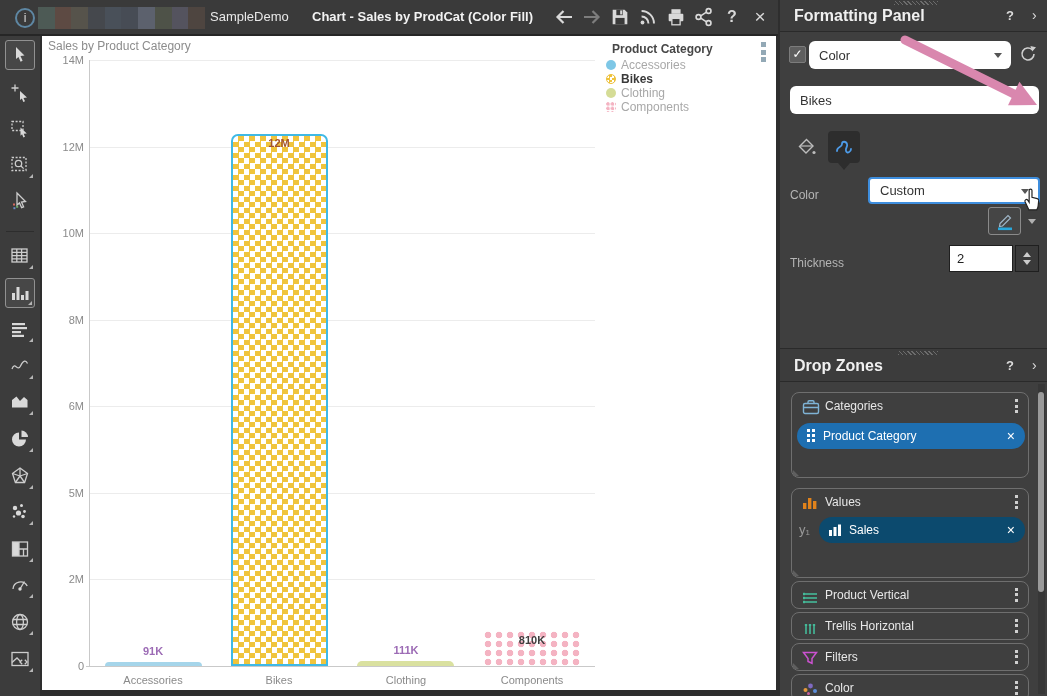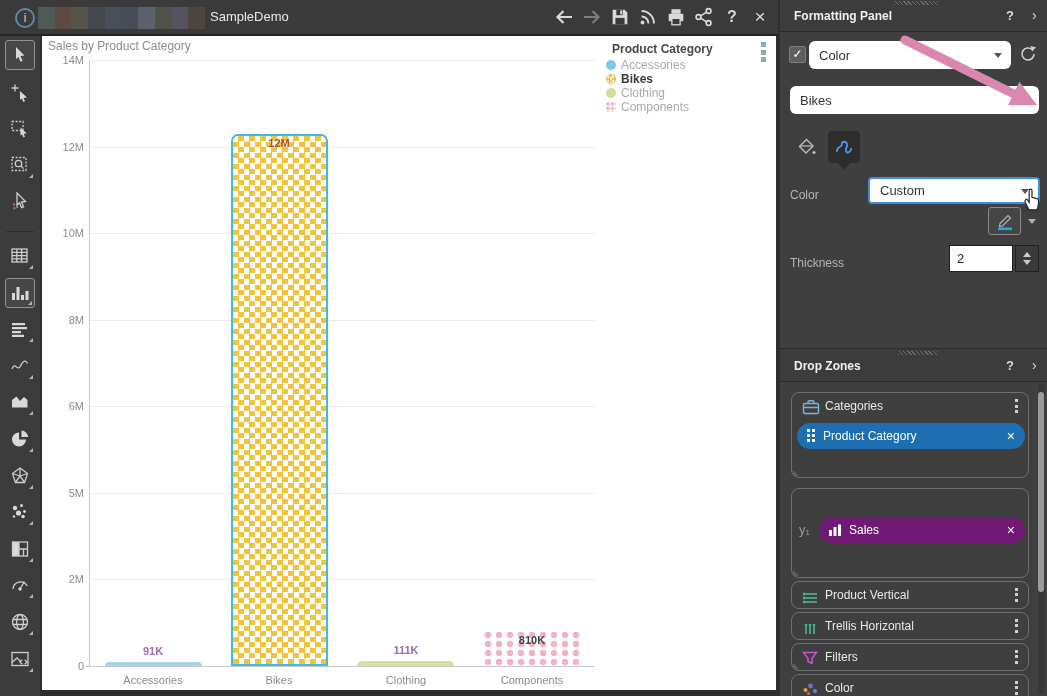--- a/index.html
+++ b/index.html
@@ -50,21 +50,21 @@
   .legend-item.sel .lbl { color:#3a3a3a; font-weight:bold; }
   .sw { width:10px; height:10px; border-radius:50%; flex:none; }
   .sw-0 { background:#7ec7e6; }
   .sw-1 { background:repeating-conic-gradient(#f0c43c 0% 25%, #fff 0% 50%); background-size:5px 5px; border:1px solid #ecbe37; }
   .sw-2 { background:#d5dc96; }
   .sw-3 { border-radius:0; background-image:radial-gradient(circle at 2px 2px, #f4b3c2 1.6px, rgba(255,255,255,0) 2px); background-size:4.5px 4.5px; }
 
   
   #format-panel { position:absolute; left:780px; top:0; width:267px; height:696px; background:#3f3f3f; }
   .panel-header { position:absolute; left:0; width:267px; height:32px; background:#3c3c3c; border-bottom:1px solid #2a2a2a; }
-  .panel-header .ph-title { position:absolute; left:14px; line-height:32px; font-size:12px; font-weight:bold; color:#f0f0f0; }
+  .panel-header .ph-title { position:absolute; left:14px; line-height:32px; font-size:16px; font-weight:bold; color:#f0f0f0; }
   .panel-header .ph-help { position:absolute; left:226px; line-height:32px; font-size:13px; font-weight:bold; color:#dcdcdc; }
   .panel-header .ph-collapse { position:absolute; left:252px; line-height:31px; font-size:14px; color:#dcdcdc; }
   .hatch { position:absolute; height:4px; background:repeating-linear-gradient(45deg, #6c6c6c 0 1px, rgba(0,0,0,0) 1px 3px); }
   .checkbox { position:absolute; width:17px; height:17px; background:#5f5f5f; border:1px solid #7c7c7c; border-radius:2px; color:#fff; font-size:12px; line-height:15px; text-align:center; }
   .wselect { position:absolute; background:#fff; border-radius:6px; display:flex; align-items:center; padding-left:10px; font-size:13px; color:#333; }
   .wselect .caret { position:absolute; right:9px; top:50%; margin-top:-2px; border-left:4.5px solid transparent; border-right:4.5px solid transparent; border-top:5px solid #555; }
   .wselect.focused { border:2px solid #3e8ede; border-radius:4px; }
   .flabel { position:absolute; font-size:12px; color:#b5b5b5; }
   .tab { position:absolute; display:flex; align-items:center; justify-content:center; }
   .tab.selected { background:#2d2d2d; border-radius:4px; }
@@ -106,20 +106,21 @@
         <div style="background: rgb(86, 83, 75);"></div>
         <div style="background: rgb(69, 72, 77);"></div>
         <div style="background: rgb(73, 80, 89);"></div>
         <div style="background: rgb(71, 76, 85);"></div>
         <div style="background: rgb(92, 97, 109);"></div>
         <div style="background: rgb(78, 82, 72);"></div>
         <div style="background: rgb(84, 83, 94);"></div>
         <div style="background: rgb(78, 69, 64);"></div>
       </div>
     <div id="project-name">SampleDemo</div>
+    <div id="doc-title">Chart - Sales by ProdCat (Color Fill)</div>
     <div id="topbar-tools">
         <div class="tb-tool">
           <svg width="24" height="24" viewBox="0 0 24 24">
             <path d="M20 12 H6 M11.5 6 L5.5 12 l6 6" fill="none" stroke="#d9d9d9" stroke-width="2.2"></path>
           </svg>
         </div>
         <div class="tb-tool dim">
           <svg width="24" height="24" viewBox="0 0 24 24">
             <path d="M4 12 H18 M12.5 6 L18.5 12 l-6 6" fill="none" stroke="#7d7d7d" stroke-width="2.2"></path>
           </svg>
@@ -430,22 +431,35 @@
               </g>
             </svg>
         </span>
         <span style="margin-left:7px;">Product Category</span>
         <span class="x">×</span>
       </div>
       <div class="corner-mark" style="left:1px; bottom:1px;"></div>
     </div>
 
     <div class="zone" style="top:488px; height:90px;">
+      <div class="zone-head">
+        <span class="zicon" style="top:7px;">
+          <svg width="16" height="14" viewBox="0 0 16 14">
+              <g fill="#e0821b">
+                <rect x="1" y="7" width="3.4" height="6"></rect>
+                <rect x="6" y="2" width="3.4" height="11"></rect>
+                <rect x="11" y="5" width="3.4" height="8"></rect>
+              </g>
+            </svg>
+        </span>
+        <span class="zlabel">Values</span>
+        <span class="dots3"></span>
+      </div>
       <div style="position:absolute; left:7px; top:33px; font-size:13px; color:#9a9a9a;">y₁</div>
-      <div class="pill" style="left:27px; top:28px; width:206px; background:#701a75;">
+      <div class="pill" style="left:27px; top:28px; width:206px; background:#0c4a6e;">
         <span style="margin-left:10px; display:flex;">
           <svg width="13" height="12" viewBox="0 0 13 12">
               <g fill="#fff">
                 <rect x="0" y="6" width="3" height="6"></rect>
                 <rect x="4.5" y="3" width="3" height="9"></rect>
                 <rect x="9" y="0.5" width="3" height="11.5"></rect>
               </g>
             </svg>
         </span>
         <span style="margin-left:7px;">Sales</span>

